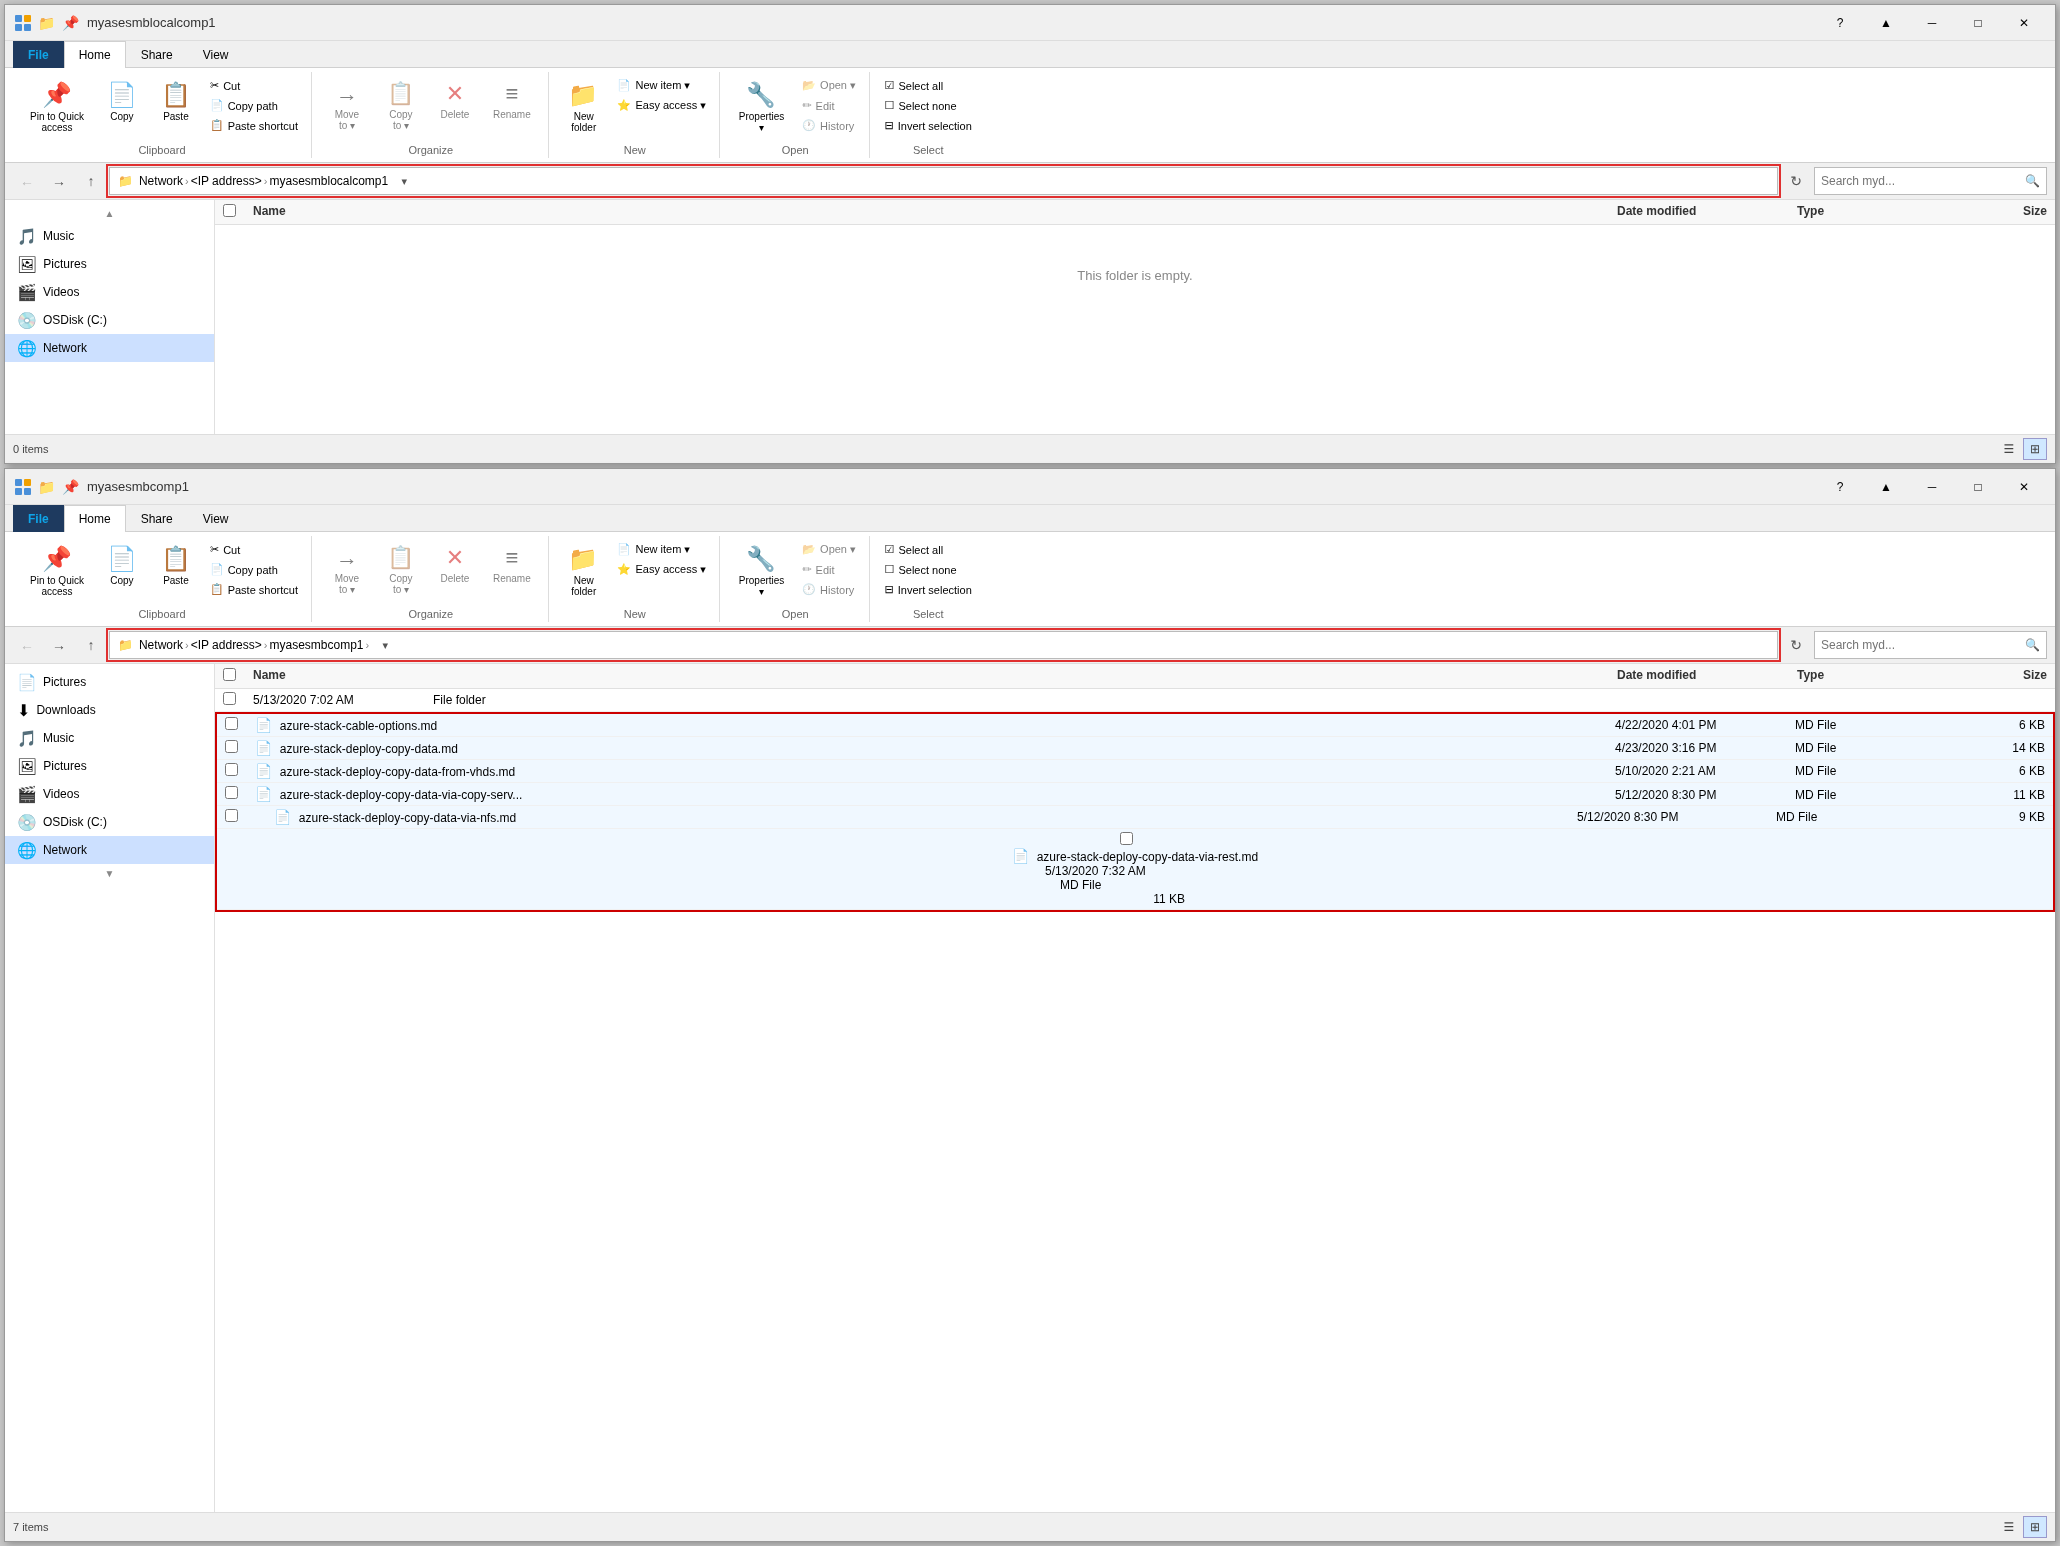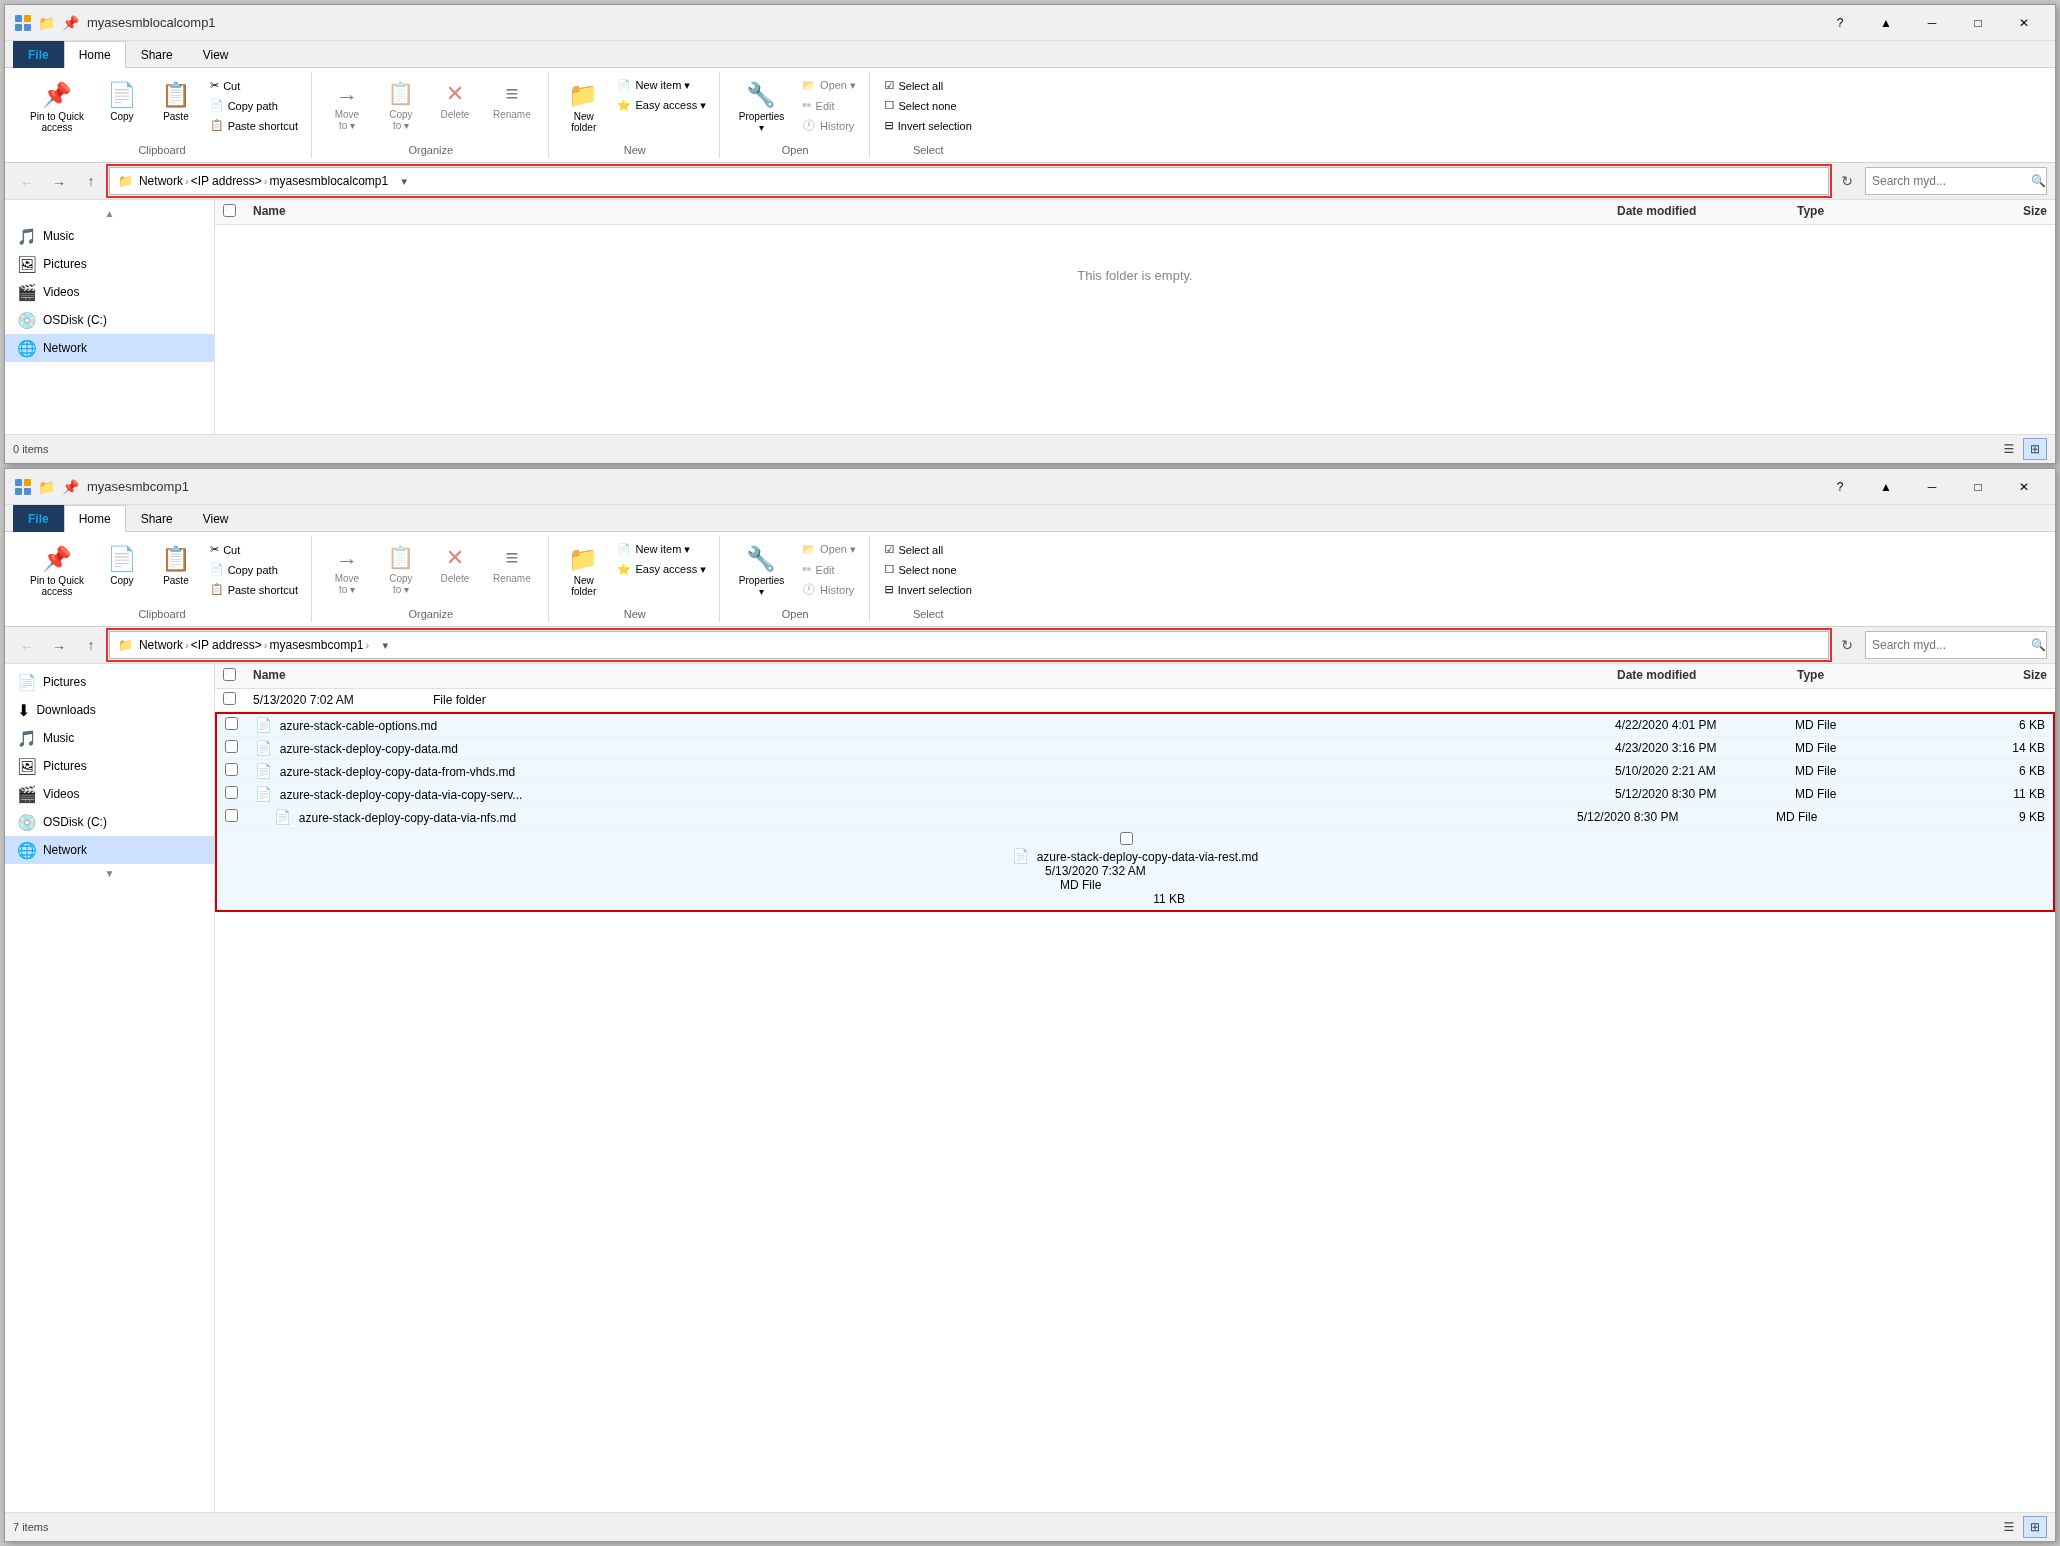--- a/index.html
+++ b/index.html
@@ -226,21 +226,21 @@
       width: 28px;
       height: 28px;
       display: flex;
       align-items: center;
       justify-content: center;
       cursor: pointer;
       font-size: 14px;
       color: #555;
     }
     .search-box {
-      width: 182px;
+      width: 233px;
       height: 28px;
       border: 1px solid #bbb;
       background: white;
       display: flex;
       align-items: center;
       padding: 0 6px;
       gap: 4px;
     }
     .search-box input {
       border: none;
@@ -831,21 +831,21 @@
         <div class="file-row" style="background:#f0f8ff;">
           <div class="col-check"><input type="checkbox" style=""></div>
           <div class="col-name">
             <span class="file-icon">📄</span>
             <span>azure-stack-deploy-copy-data-from-vhds.md</span>
           </div>
           <div class="col-date">5/10/2020 2:21 AM</div>
           <div class="col-type">MD File</div>
           <div class="col-size">6 KB</div>
         </div>
-        <div class="file-row" style="background:#f0f8ff;">
+        <div class="file-row" style="background:#f0f8ff;align-items:flex-end;">
           <div class="col-check"><input type="checkbox" style=""></div>
           <div class="col-name">
             <span class="file-icon">📄</span>
             <span>azure-stack-deploy-copy-data-via-copy-serv...</span>
           </div>
           <div class="col-date">5/12/2020 8:30 PM</div>
           <div class="col-type">MD File</div>
           <div class="col-size">11 KB</div>
         </div>
         <div class="file-row" style="background:#f0f8ff;gap:19px;">

